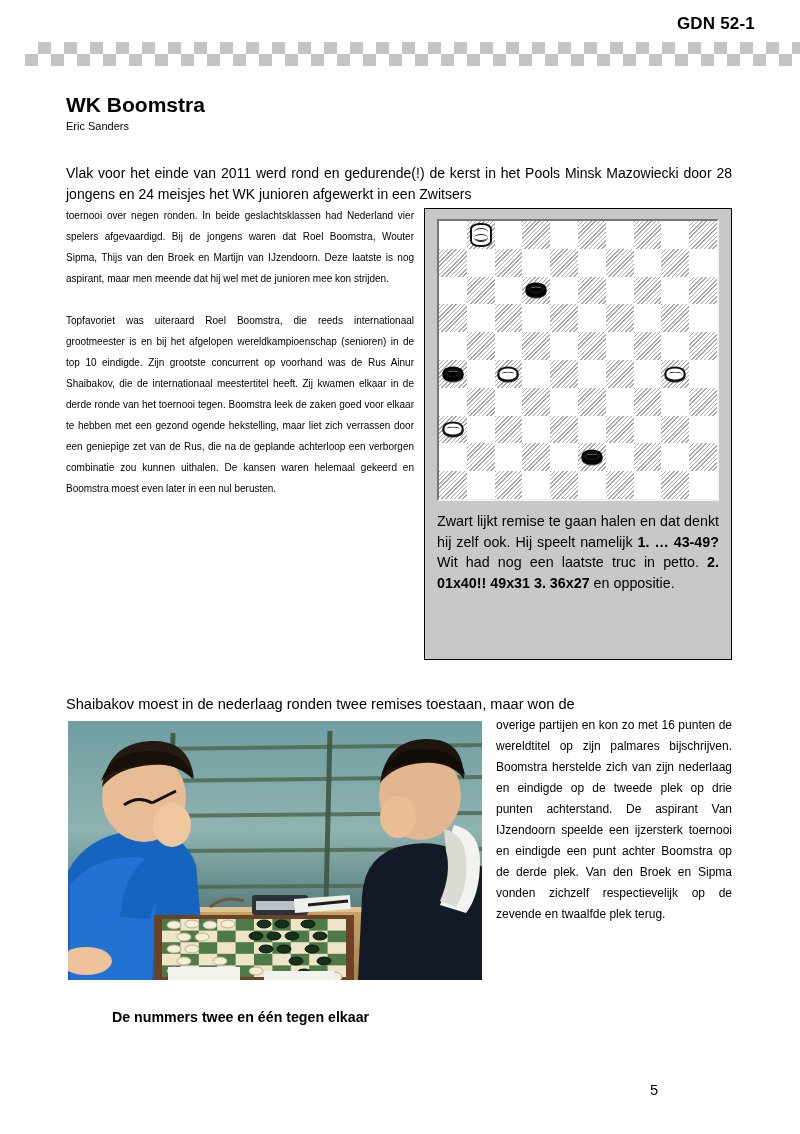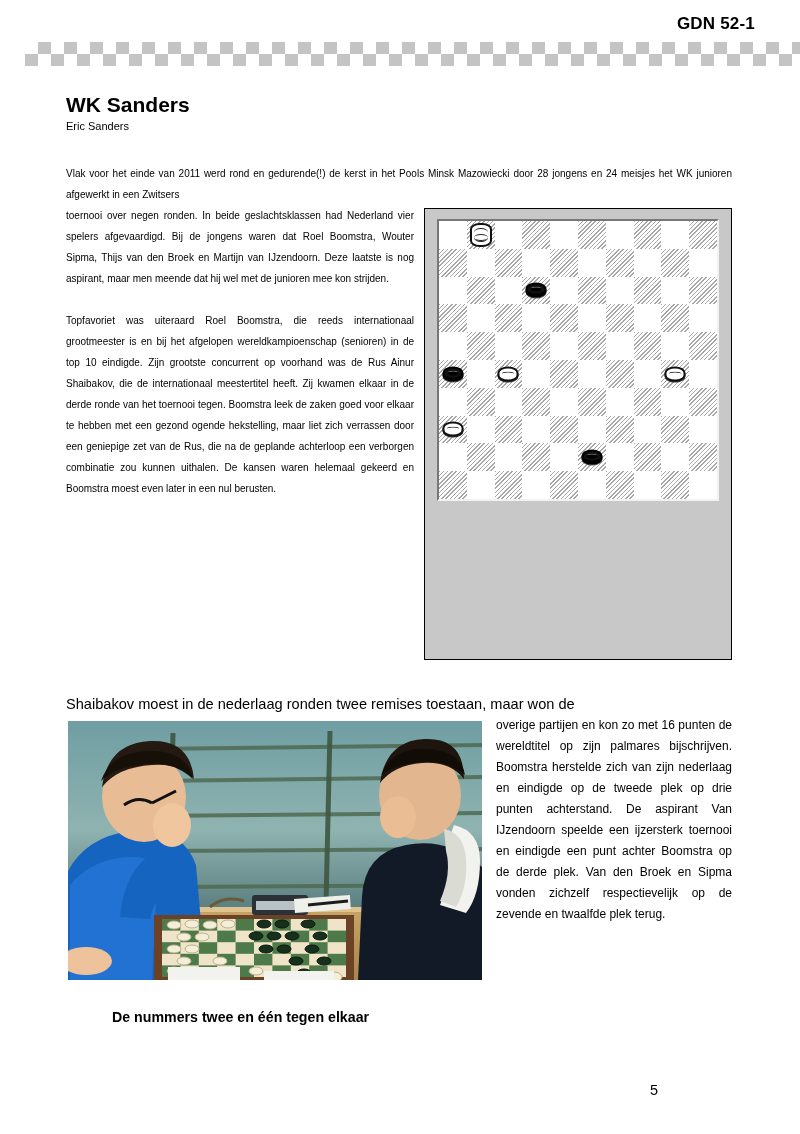--- a/index.html
+++ b/index.html
@@ -57,21 +57,21 @@
     left: 66px;
     top: 120px;
     font-size: 11px;
   }
 
   .intro {
     position: absolute;
     left: 66px;
     top: 163px;
     width: 666px;
-    font-size: 10px;
+    font-size: 14px;
     line-height: 21px;
     text-align: justify;
   }
 
   .col-left {
     position: absolute;
     left: 66px;
     top: 205px;
     width: 348px;
     font-size: 10px;
@@ -236,21 +236,21 @@
   }
 </style>
 </head>
 <body>
 
 <div class="header-bar">
   <div class="header-title">GDN 52-1</div>
   <div class="checker-strip"></div>
 </div>
 
-<div class="article-title">WK Sanders</div>
+<div class="article-title">WK Boomstra</div>
 <div class="article-author">Eric Sanders</div>
 
 <div class="intro">Vlak voor het einde van 2011 werd rond en gedurende(!) de kerst in het Pools Minsk Mazowiecki door 28 jongens en 24 meisjes het WK junioren afgewerkt in een Zwitsers</div>
 
 <div class="col-left">
   <p>toernooi over negen ronden. In beide geslachtsklassen had Nederland vier spelers afgevaardigd. Bij de jongens waren dat Roel Boomstra, Wouter Sipma, Thijs van den Broek en Martijn van IJzendoorn. Deze laatste is nog aspirant, maar men meende dat hij wel met de junioren mee kon strijden.</p>
   <p>Topfavoriet was uiteraard Roel Boomstra, die reeds internationaal grootmeester is en bij het afgelopen wereldkampioenschap (senioren) in de top 10 eindigde. Zijn grootste concurrent op voorhand was de Rus Ainur Shaibakov, die de internationaal meestertitel heeft. Zij kwamen elkaar in de derde ronde van het toernooi tegen. Boomstra leek de zaken goed voor elkaar te hebben met een gezond ogende hekstelling, maar liet zich verrassen door een geniepige zet van de Rus, die na de geplande achterloop een verborgen combinatie zou kunnen uithalen. De kansen waren helemaal gekeerd en Boomstra moest even later in een nul berusten.</p>
 </div>
 
 <div class="diagram-box">
@@ -365,20 +365,21 @@
         <div class="sq dark"></div>
         <div class="sq light"></div>
         <div class="sq dark"></div>
         <div class="sq light"></div>
         <div class="sq dark"></div>
         <div class="sq light"></div>
         <div class="sq dark"></div>
         <div class="sq light"></div>
       </div>
   </div>
+  <div class="diagram-caption-bottom" id="diagram-caption-bottom"><span>Zwart lijkt remise te gaan halen en dat denkt hij zelf ook. Hij speelt namelijk </span><b>1. … 43-49?</b><span> Wit had nog een laatste truc in petto. </span><b>2. 01x40!! 49x31 3. 36x27</b><span> en oppositie.</span></div>
 </div>
 
 <div class="bridge">Shaibakov moest in de nederlaag ronden twee remises toestaan, maar won de</div>
 
 <div class="photo">
   <svg width="414" height="259" viewBox="0 0 414 259">
     <defs>
       <linearGradient id="wallg" x1="0" y1="0" x2="0" y2="1">
         <stop offset="0%" stop-color="#6f9ea3"></stop>
         <stop offset="55%" stop-color="#8fb3b0"></stop>

